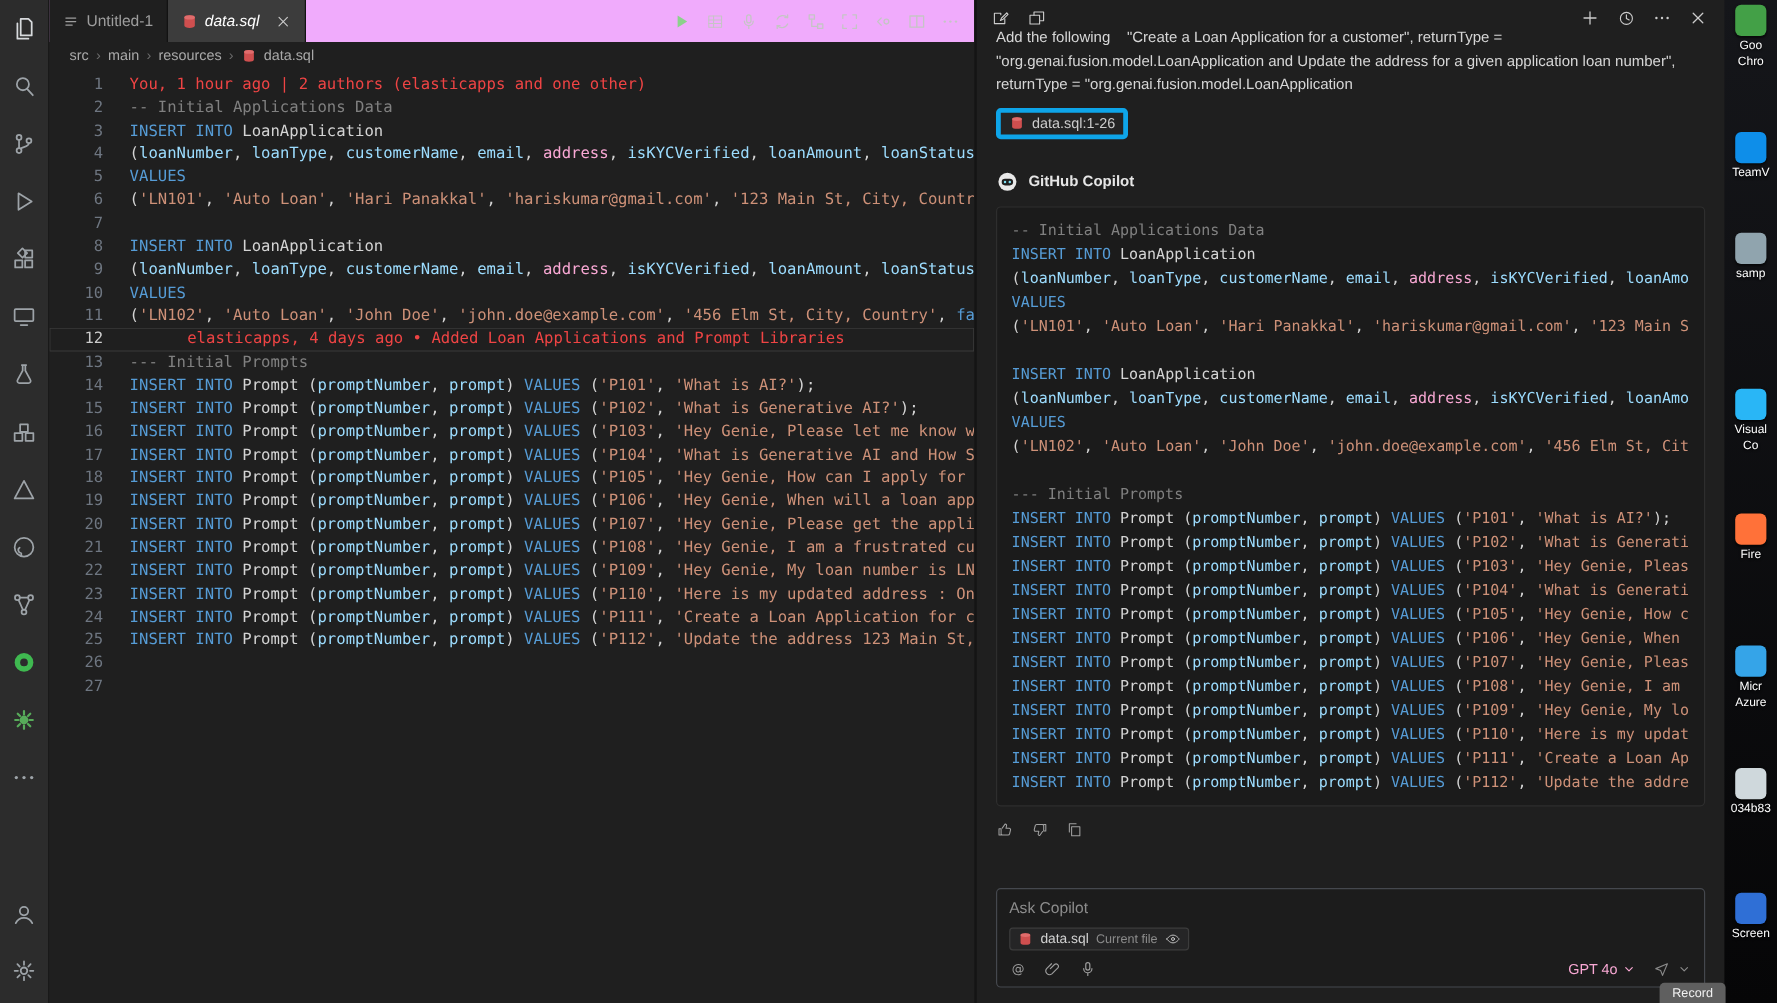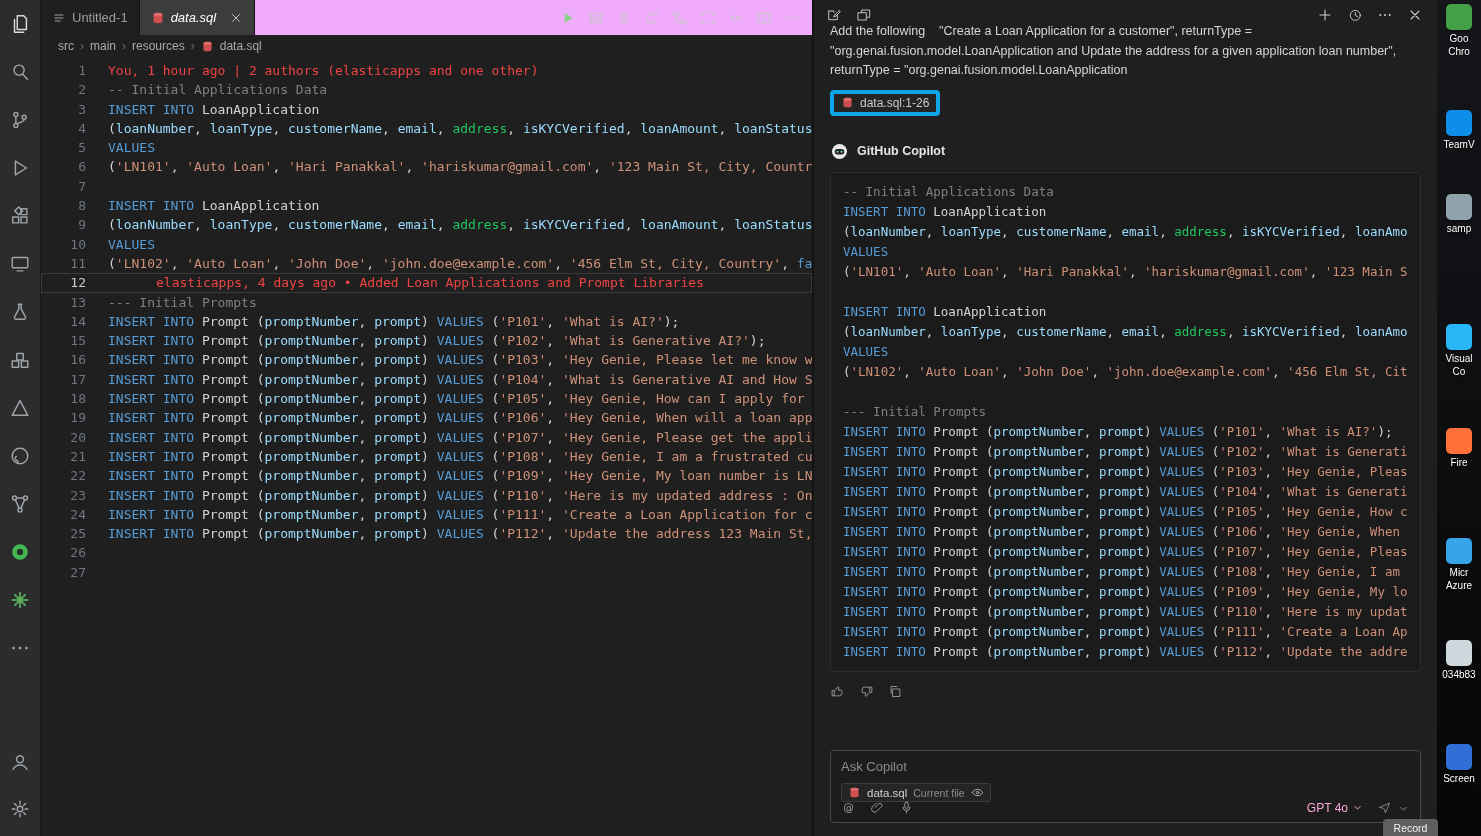--- a/index.html
+++ b/index.html
@@ -37,21 +37,21 @@
 
   .editor{position:absolute;top:61px;left:0;right:0;bottom:0;overflow:hidden;
     font-family:"DejaVu Sans Mono","Liberation Mono",monospace;font-size:13px;line-height:19.3px;color:#d4d4d4;}
   .eline{display:flex;height:19.3px;white-space:pre;}
   .eline .ln{flex:none;width:45px;text-align:right;color:#6e7681;}
   .eline .lc{flex:1;margin-left:22px;overflow:hidden;}
   .eline.current{box-shadow:inset 0 0 0 1px #3a3a3a;}
   .eline.current .ln{color:#cccccc;}
   .lc.pad{padding-left:48px;}
   .tk-kw{color:#569cd6}.tk-id{color:#9cdcfe}.tk-str{color:#ce9178}.tk-com{color:#808080}
-  .tk-def{color:#d4d4d4}.tk-addr{color:#22c55e}.tk-blame{color:#ef4444}
+  .tk-def{color:#d4d4d4}.tk-addr{color:#f9a8d4}.tk-blame{color:#ef4444}
 
   
   .chat{position:absolute;left:812px;top:0;bottom:0;width:625px;background:#1f1f1f;border-left:2px solid #141414;}
   .chat-toolbar{position:absolute;top:0;left:0;right:0;height:26px;display:flex;align-items:center;
     padding:4px 14px 0 12px;color:#cccccc;z-index:3;}
   #chat-tools-left,#chat-tools-right{display:flex;gap:14px;}
   .ct-icon{width:16px;height:16px;cursor:pointer;}
   .ct-icon svg{width:16px;height:16px;display:block;}
   .sp{flex:1;}
   .chat-scroll{position:absolute;top:26px;left:0;right:0;bottom:96px;padding:0 16px;overflow:hidden;}
@@ -63,21 +63,21 @@
   .cp-avatar,.cp-avatar svg{width:19px;height:19px;display:inline-block;}
   .cp-name{font-size:12.5px;font-weight:bold;color:#e6e6e6;}
   .used-ref{margin-top:13px;display:flex;align-items:center;gap:4px;font-size:12px;color:#a6a6a6;cursor:pointer;}
   .code-block{margin-top:11px;height:500px;border:1px solid #2e2e2e;border-radius:4px;background:#1b1b1b;
     padding:9px 12px;font-family:"DejaVu Sans Mono","Liberation Mono",monospace;font-size:12.5px;line-height:20px;
     white-space:pre;overflow:hidden;color:#d4d4d4;}
   .cline{height:20px;overflow:hidden;}
   .feedback{margin-top:12px;display:flex;gap:14px;color:#a0a0a0;}
   .fb-icon{width:15px;height:15px;cursor:pointer;}
   .fb-icon svg{width:15px;height:15px;display:block;}
-  .chat-input{position:absolute;left:16px;right:16px;bottom:13px;height:73px;border:1px solid #45484e;
+  .chat-input{position:absolute;left:16px;right:16px;bottom:13px;height:83px;border:1px solid #45484e;
     border-radius:4px;background:#1c1c1c;padding:8px 10px;}
   .ask{font-size:13px;color:#8c8c8c;}
   .ctx-chip{margin-top:9px;display:inline-flex;align-items:center;gap:6px;padding:2px 6px;border:1px solid #3c3c3c;
     border-radius:3px;background:#252526;font-size:11.5px;color:#d2d2d2;cursor:pointer;}
   .ctx-tag{color:#8c8c8c;font-size:10.5px;}
   .input-row{position:absolute;left:10px;right:10px;bottom:7px;display:flex;align-items:center;gap:13px;color:#9d9d9d;}
   #input-icons{display:flex;gap:14px;}
   .in-icon{width:15px;height:15px;cursor:pointer;}
   .in-icon svg{width:15px;height:15px;display:block;}
   .model{margin-left:auto;display:flex;align-items:center;gap:3px;font-size:12px;color:#f9a8d4;cursor:pointer;}

